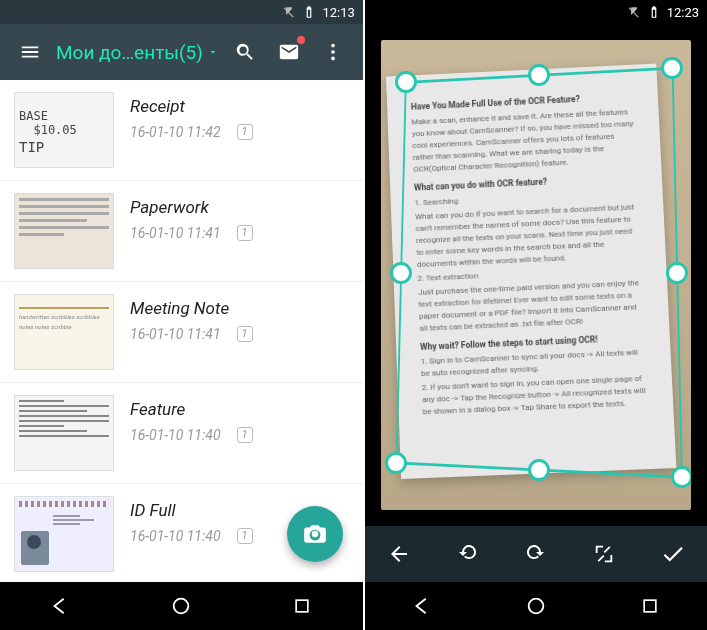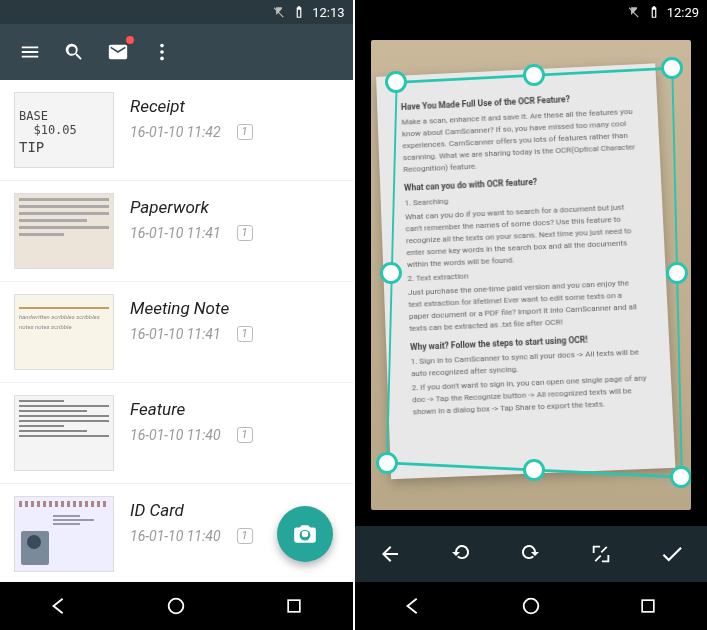--- a/index.html
+++ b/index.html
@@ -69,20 +69,26 @@
     <svg class="status-icon" viewBox="0 0 24 24" fill="#fff">
         <path d="M15 4h-1V2h-4v2H9a1 1 0 0 0-1 1v16a1 1 0 0 0 1 1h6a1 1 0 0 0 1-1V5a1 1 0 0 0-1-1zm-1 16h-4V8h4v12z"></path>
       </svg>
     <span>12:13</span>
   </div>
 
   <div class="app-bar">
     <div class="icon-btn">
       <svg width="22" height="22" viewBox="0 0 24 24" fill="#fff">
           <path d="M3 6h18v2H3V6zm0 5h18v2H3v-2zm0 5h18v2H3v-2z"></path>
+        </svg>
+    </div>
+    <div class="app-title">
+      <span>Мои до…енты(5)</span>
+      <svg width="12" height="12" viewBox="0 0 24 24" fill="#1de9b6">
+          <path d="M7 10l5 5 5-5z"></path>
         </svg>
     </div>
     <div class="icon-btn">
       <svg width="22" height="22" viewBox="0 0 24 24" fill="#fff">
           <path d="M15.5 14h-.79l-.28-.27a6.5 6.5 0 1 0-.7.7l.27.28v.79l5 5L20.5 19l-5-5zM10 14a4 4 0 1 1 0-8 4 4 0 0 1 0 8z"></path>
         </svg>
     </div>
     <div class="icon-btn mail-badge">
       <svg width="22" height="22" viewBox="0 0 24 24" fill="#fff">
           <path d="M20 4H4a2 2 0 0 0-2 2v12a2 2 0 0 0 2 2h16a2 2 0 0 0 2-2V6a2 2 0 0 0-2-2zm0 4-8 5-8-5V6l8 5 8-5v2z"></path>
@@ -185,21 +191,21 @@
           <div style="height:6px;background:repeating-linear-gradient(90deg,#a88,#a88 3px,#eef 3px,#eef 6px)"></div>
           <div class="t-photo"></div>
           <div style="position:absolute;left:34px;top:14px;right:2px" class="t-lines">
             <div class="t-line s" style="height:2px;background:#99a"></div>
             <div class="t-line m" style="height:2px;background:#99a"></div>
             <div class="t-line s" style="height:2px;background:#99a"></div>
           </div>
         </div>
       </div>
       <div class="doc-info">
-        <div class="doc-title">ID Card</div>
+        <div class="doc-title">ID Full</div>
         <div class="doc-meta">
           <span>16-01-10 11:40</span>
           <span class="page-badge">1</span>
         </div>
       </div>
     </div>
 
     <div class="fab">
       <svg width="26" height="26" viewBox="0 0 24 24" fill="#fff">
           <path d="M12 15a3 3 0 1 0 0-6 3 3 0 0 0 0 6zm8-9h-3l-2-2H9L7 6H4a2 2 0 0 0-2 2v10a2 2 0 0 0 2 2h16a2 2 0 0 0 2-2V8a2 2 0 0 0-2-2zm-8 12a5 5 0 1 1 0-10 5 5 0 0 1 0 10z"></path>
@@ -227,21 +233,21 @@
 </div>
 
 <div class="phone">
   <div class="status-bar dark">
     <svg class="status-icon" viewBox="0 0 24 24" fill="#bbb">
         <path d="M4 4l16 16-1.4 1.4L3 5.4 4 4zM7 4h10v3l-10 10V4z"></path>
       </svg>
     <svg class="status-icon" viewBox="0 0 24 24" fill="#fff">
         <path d="M15 4h-1V2h-4v2H9a1 1 0 0 0-1 1v16a1 1 0 0 0 1 1h6a1 1 0 0 0 1-1V5a1 1 0 0 0-1-1zm-1 16h-4V8h4v12z"></path>
       </svg>
-    <span>12:29</span>
+    <span>12:23</span>
   </div>
 
   <div class="scan-view">
     <div class="scan-surface">
       <div class="scan-paper">
         <p class="h">Have You Made Full Use of the OCR Feature?</p>
         <p>Make a scan, enhance it and save it. Are these all the features you know about CamScanner? If so, you have missed too many cool experiences. CamScanner offers you lots of features rather than scanning. What we are sharing today is the OCR(Optical Character Recognition) feature.</p>
         <p class="h">What can you do with OCR feature?</p>
         <p>1. Searching</p>
         <p>What can you do if you want to search for a document but just can't remember the names of some docs? Use this feature to recognize all the texts on your scans. Next time you just need to enter some key words in the search box and all the documents within the words will be found.</p>

